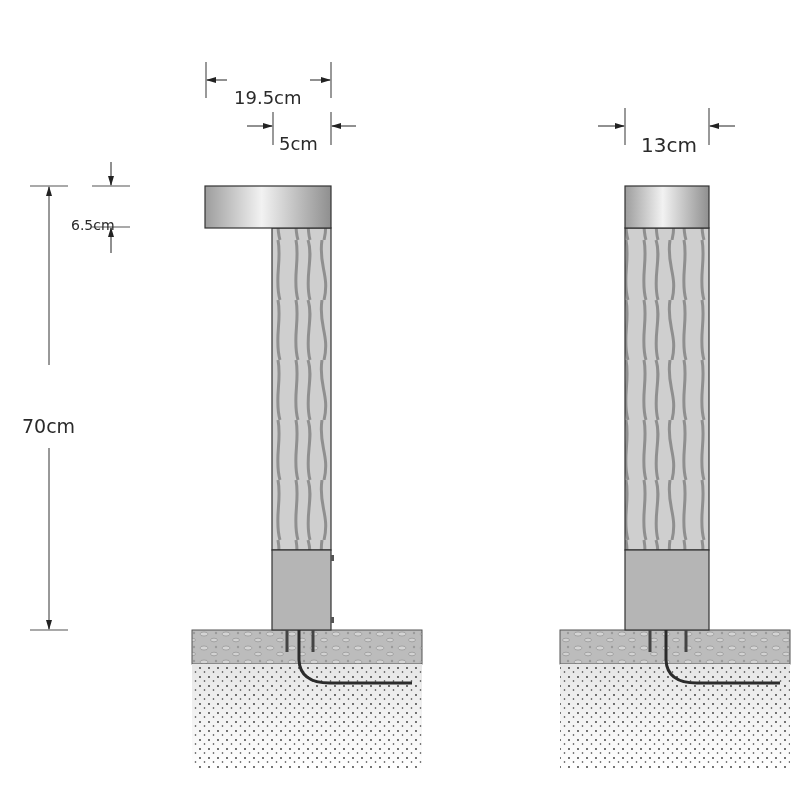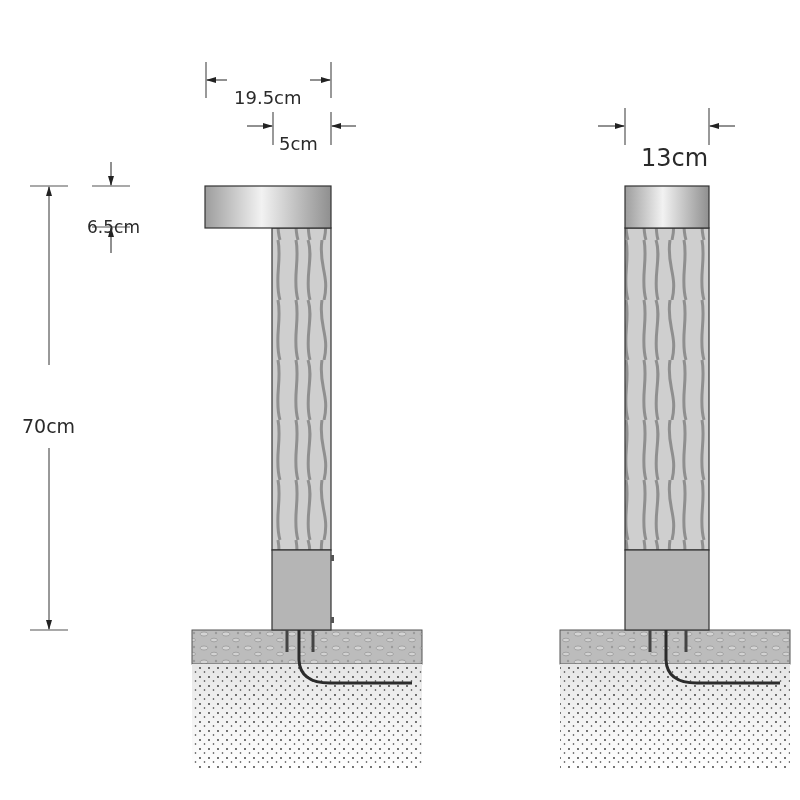--- a/index.html
+++ b/index.html
@@ -92,15 +92,15 @@
 
     <line x1="625" y1="108" x2="625" y2="145" stroke="#555" stroke-width="1.2"></line>
     <line x1="709" y1="108" x2="709" y2="145" stroke="#555" stroke-width="1.2"></line>
     <line x1="598" y1="126" x2="624" y2="126" stroke="#222" marker-end="url(#arr)"></line>
     <line x1="735" y1="126" x2="710" y2="126" stroke="#222" marker-end="url(#arr)"></line>
   </g>
 </svg>
 
 <div class="lbl" style="left:234px;top:69px;font-size:18px;">19.5cm</div>
 <div class="lbl" style="left:279px;top:115px;font-size:18px;">5cm</div>
-<div class="lbl" style="left:87px;top:199px;font-size:17px;">6.5cm</div>
+<div class="lbl" style="left:71px;top:199px;font-size:14px;">6.5cm</div>
 <div class="lbl" style="left:22px;top:397px;font-size:19px;">70cm</div>
-<div class="lbl" style="left:641px;top:126px;font-size:24px;">13cm</div>
+<div class="lbl" style="left:641px;top:115px;font-size:20px;">13cm</div>
 
 </body></html>

